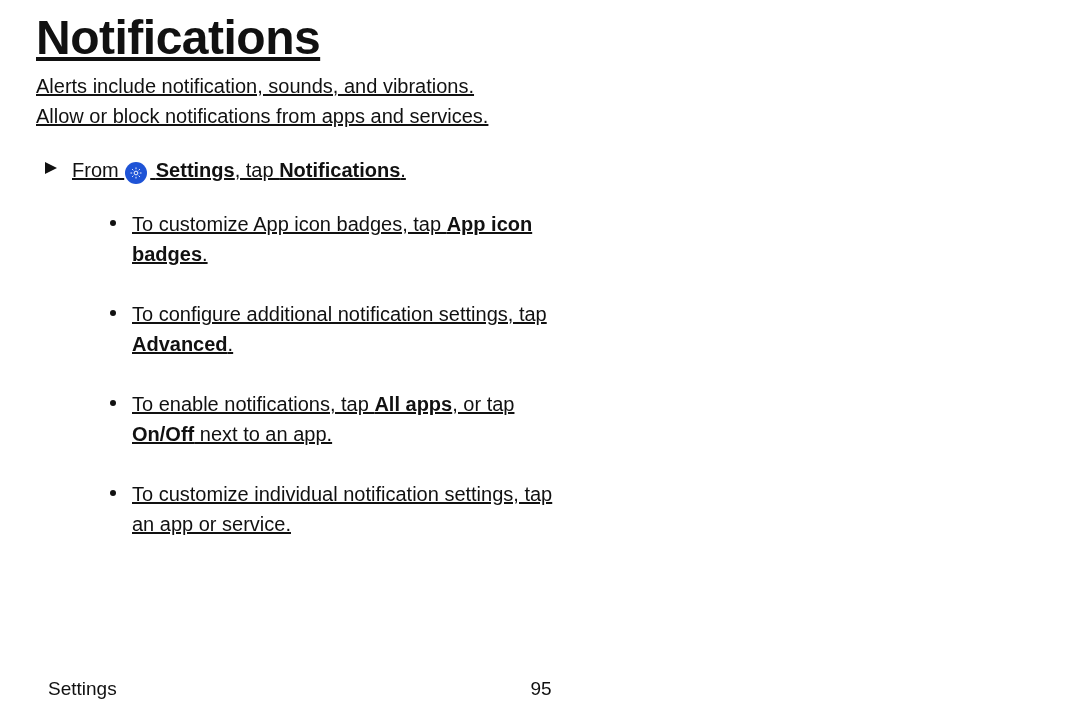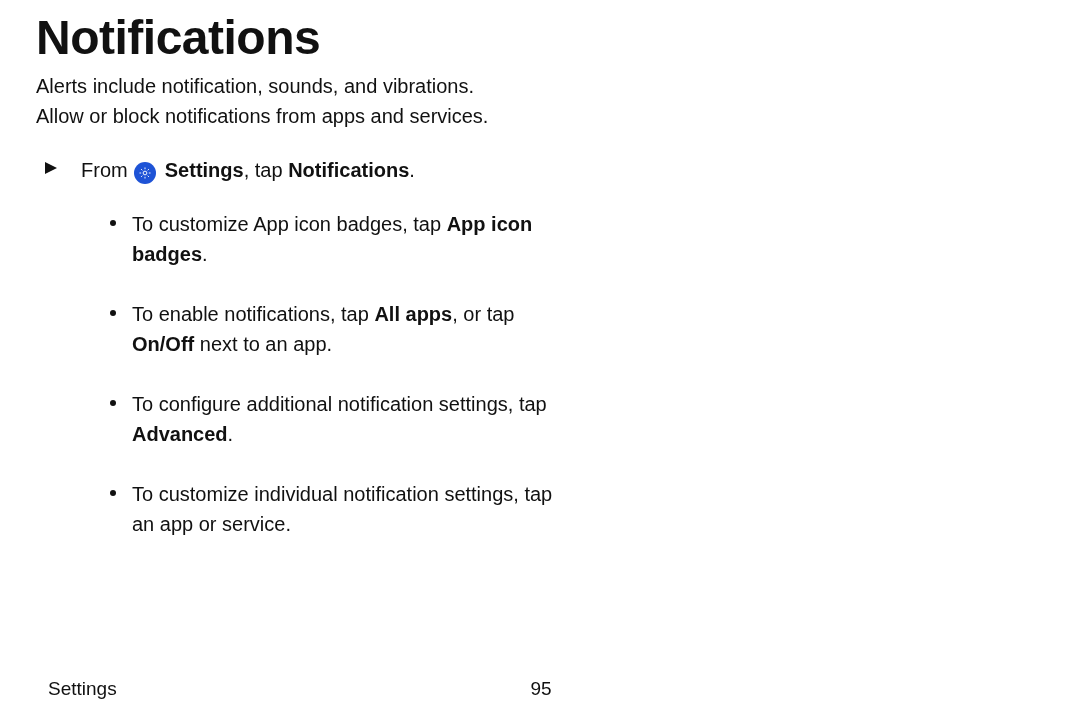--- a/index.html
+++ b/index.html
@@ -10,20 +10,21 @@
     background: #fff;
     font-family: Arial, Helvetica, sans-serif;
     color: #111;
   }
   .page {
     position: relative;
     box-sizing: border-box;
     width: 1080px;
     height: 720px;
     padding: 10px 46px 0 36px;
+    text-decoration: underline;
   }
   h1.title1 {
     margin: 0 0 6px 0;
     font-size: 48px;
     font-weight: 800;
     letter-spacing: -0.5px;
     font-family: "Arial Black", Arial, Helvetica, sans-serif;
   }
   h2.title2 {
     margin: 24px 0 6px 0;
@@ -34,21 +35,21 @@
   }
   p.intro {
     margin: 0;
     font-size: 20px;
     line-height: 1.5;
     max-width: 540px;
   }
   .step-row {
     display: flex;
     align-items: flex-start;
-    gap: 23px;
+    gap: 14px;
     margin-top: 24px;
     font-size: 20px;
     line-height: 1.5;
   }
   .step-row .arrow {
     flex: 0 0 auto;
     width: 14px;
     height: 14px;
     margin-top: 6px;
     margin-left: 8px;
@@ -147,24 +148,24 @@
       </span>
       <b>Settings</b><span>, tap </span><b>Notifications</b><span>.</span>
     </span>
   </div>
 
   <ul class="sub">
     <li>
       <span>To customize App icon badges, tap </span><b>App icon badges</b><span>.</span>
     </li>
     <li>
-      <span>To enable notifications, tap </span><b>All apps</b><span>, or tap </span><b>On/Off</b><span> next to an app.</span>
+      <span>To configure additional notification settings, tap </span><b>Advanced</b><span>.</span>
     </li>
     <li>
-      <span>To configure additional notification settings, tap </span><b>Advanced</b><span>.</span>
+      <span>To enable notifications, tap </span><b>All apps</b><span>, or tap </span><b>On/Off</b><span> next to an app.</span>
     </li>
     <li>
       <span>To customize individual notification settings, tap an app or service.</span>
     </li>
   </ul>
 
   <div class="footer">
     <span class="section">Settings</span>
     <span class="pagenum">95</span>
   </div>

